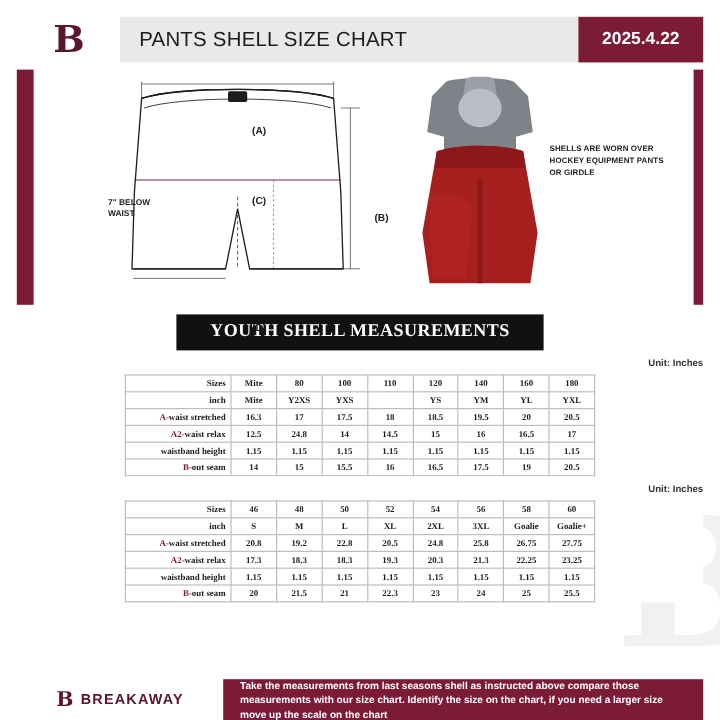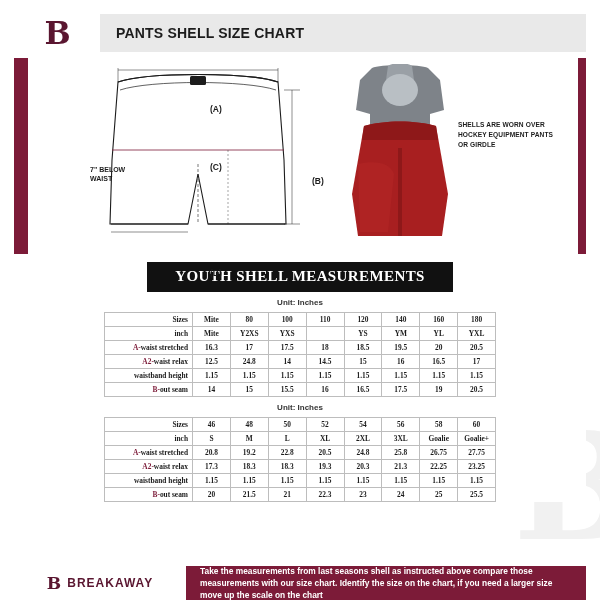--- a/index.html
+++ b/index.html
@@ -34,22 +34,22 @@
     line-height:1;
     letter-spacing:-1px;
   }
   .title-bar {
     flex:1;
     background:#e9e9e9;
     display:flex; align-items:center;
     padding-left:16px;
   }
   .title-bar .title {
-    font-size:14px;
-    font-weight:bold;
+    font-size:17px;
+    font-weight:normal;
     color:#1c1c1c;
     letter-spacing:0.2px;
   }
   .date-box {
     width:104px;
     background:#7c1b38;
     color:#ffffff;
     display:flex; align-items:center; justify-content:center;
     font-size:14.5px;
     font-weight:bold;
@@ -123,21 +123,21 @@
   }
   .section-title {
     background:#111111;
     color:#ffffff;
     font-size:15px;
     font-weight:bold;
     letter-spacing:0.4px;
     padding:6px 28px 7px 28px;
   }
   .unit {
-    text-align:center;
+    text-align:right;
     font-size:8px;
     color:#333;
     font-weight:bold;
     padding:6px 0 5px 0;
   }
   table {
     width:calc(100% - 180px);
     margin:0 90px;
     border-collapse:collapse;
     table-layout:fixed;
@@ -212,20 +212,23 @@
 <div class="page">
   <div class="wm">B</div>
   <div class="content-layer">
 
     <div class="header">
       <div class="logo-box">
         <span class="logo-b">B</span>
       </div>
       <div class="title-bar">
         <span class="title">PANTS SHELL SIZE CHART</span>
+      </div>
+      <div class="date-box">
+        <span>2025.4.22</span>
       </div>
     </div>
 
     <div class="diagram">
       <div class="swatch-left"></div>
       <div class="swatch-right"></div>
 
       <svg class="shorts-svg" width="240" height="186" viewBox="0 0 240 186">
         <path d="M40 18 C70 8, 170 8, 200 18 L206 96 L208 160 L130 160 L120 110 L110 160 L32 160 L34 96 Z" fill="#ffffff" stroke="#1c1c1c" stroke-width="1.1"></path>
         <path d="M40 18 C70 8, 170 8, 200 18" fill="none" stroke="#1c1c1c" stroke-width="1.1"></path>

